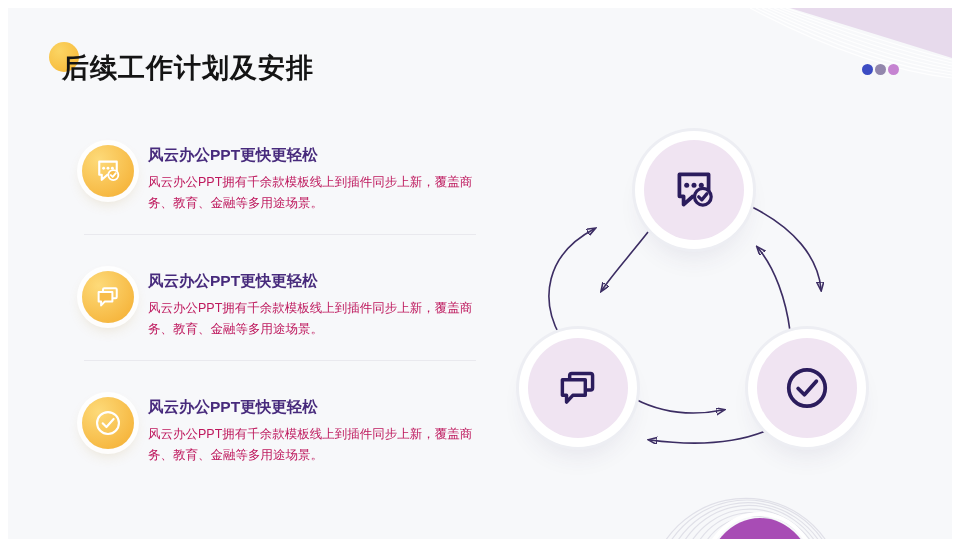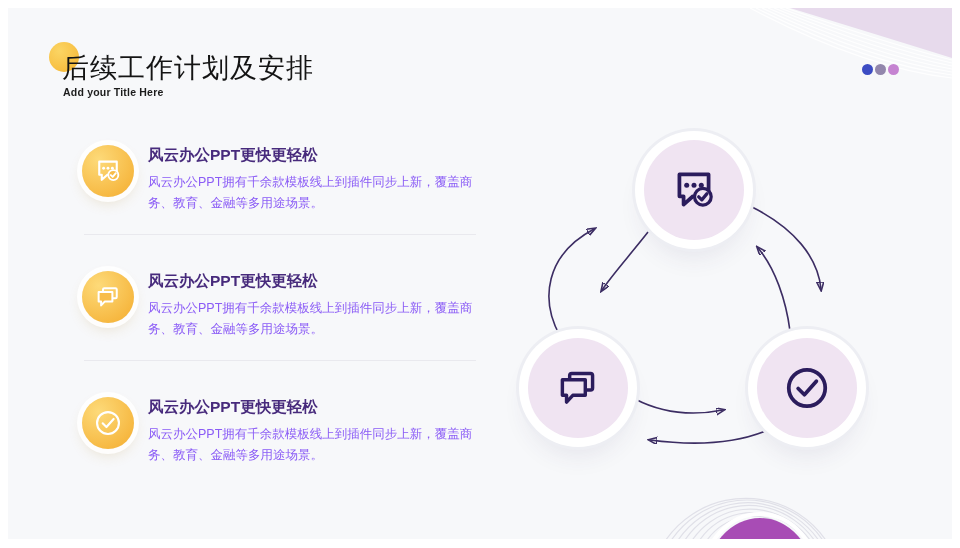--- a/index.html
+++ b/index.html
@@ -17,21 +17,21 @@
   #decor-top-right{left:0;top:0;width:944px;height:120px;}
   #decor-bottom-right{left:0;bottom:0;width:944px;height:120px;}
   
   .header{position:absolute;left:54px;top:34px;}
   .title-dot{
     position:absolute;left:-13px;top:0px;width:30px;height:30px;border-radius:50%;
     background:radial-gradient(circle at 35% 30%, #fbd564, #f7bb3c 80%);
   }
   .page-title{
     position:relative;margin:0;padding-top:11px;
-    font-size:27px;font-weight:400;color:#141414;letter-spacing:1px;line-height:1.15;
+    font-size:27px;font-weight:700;color:#141414;letter-spacing:1px;line-height:1.15;
   }
   .page-subtitle{
     position:relative;margin:2px 0 0 1px;
     font-size:10.5px;font-weight:700;color:#1c1c1c;letter-spacing:.2px;
   }
   .corner-dots{position:absolute;left:854px;top:56px;display:flex;gap:2px;}
   .corner-dots span{width:11px;height:11px;border-radius:50%;}
   .dot-blue{background:var(--dot-blue,#3c4cc3);}
   .dot-muted{background:var(--dot-muted,#9286ac);}
   .dot-orchid{background:var(--dot-orchid,#c583d1);}
@@ -43,21 +43,21 @@
     flex:0 0 auto;width:52px;height:52px;border-radius:50%;
     background:radial-gradient(circle at 32% 28%, #fdda79, #f6b63e 78%);
     box-shadow:0 0 0 5px rgba(255,255,255,.9), 0 6px 14px rgba(185,140,45,.20);
     display:flex;align-items:center;justify-content:center;margin-right:12px;
   }
   .item-text{padding-top:1px;}
   .item-heading{
     margin:0;font-size:15.5px;font-weight:700;color:var(--accent,#472a7c);line-height:1.2;
   }
   .item-desc{
-    margin:7px 0 0 0;width:336px;font-size:12.5px;color:#8b5cf6;line-height:1.75;
+    margin:7px 0 0 0;width:336px;font-size:12.5px;color:#be185d;line-height:1.75;
   }
   .separator{position:absolute;left:76px;width:392px;height:1px;background:#e9e9ee;}
   .sep-1{top:226px;} .sep-2{top:352px;}
   
   .node{
     position:absolute;width:100px;height:100px;border-radius:50%;
     background:var(--lavender,#f0e4f2);
     box-shadow:0 0 0 9px #ffffff, 0 0 0 12px #edeef3, 0 16px 26px rgba(60,45,100,.10);
     display:flex;align-items:center;justify-content:center;
   }
@@ -100,21 +100,20 @@
         <ellipse cx="736" cy="584" rx="97" ry="96"></ellipse>
       </g>
       <ellipse cx="752" cy="572" rx="58" ry="66" fill="none" stroke="#ffffff" stroke-width="4"></ellipse>
       <ellipse cx="752" cy="572" rx="54" ry="62" fill="#a84cb5"></ellipse>
     </g>
   </svg>
 
   <div class="header">
     <div class="title-dot"></div>
     <h1 class="page-title">后续工作计划及安排</h1>
-    <div class="page-subtitle">Add your Title Here</div>
   </div>
 
   <div class="corner-dots">
     <span class="dot-blue"></span>
     <span class="dot-muted"></span>
     <span class="dot-orchid"></span>
   </div>
 
   <div class="list">
 

